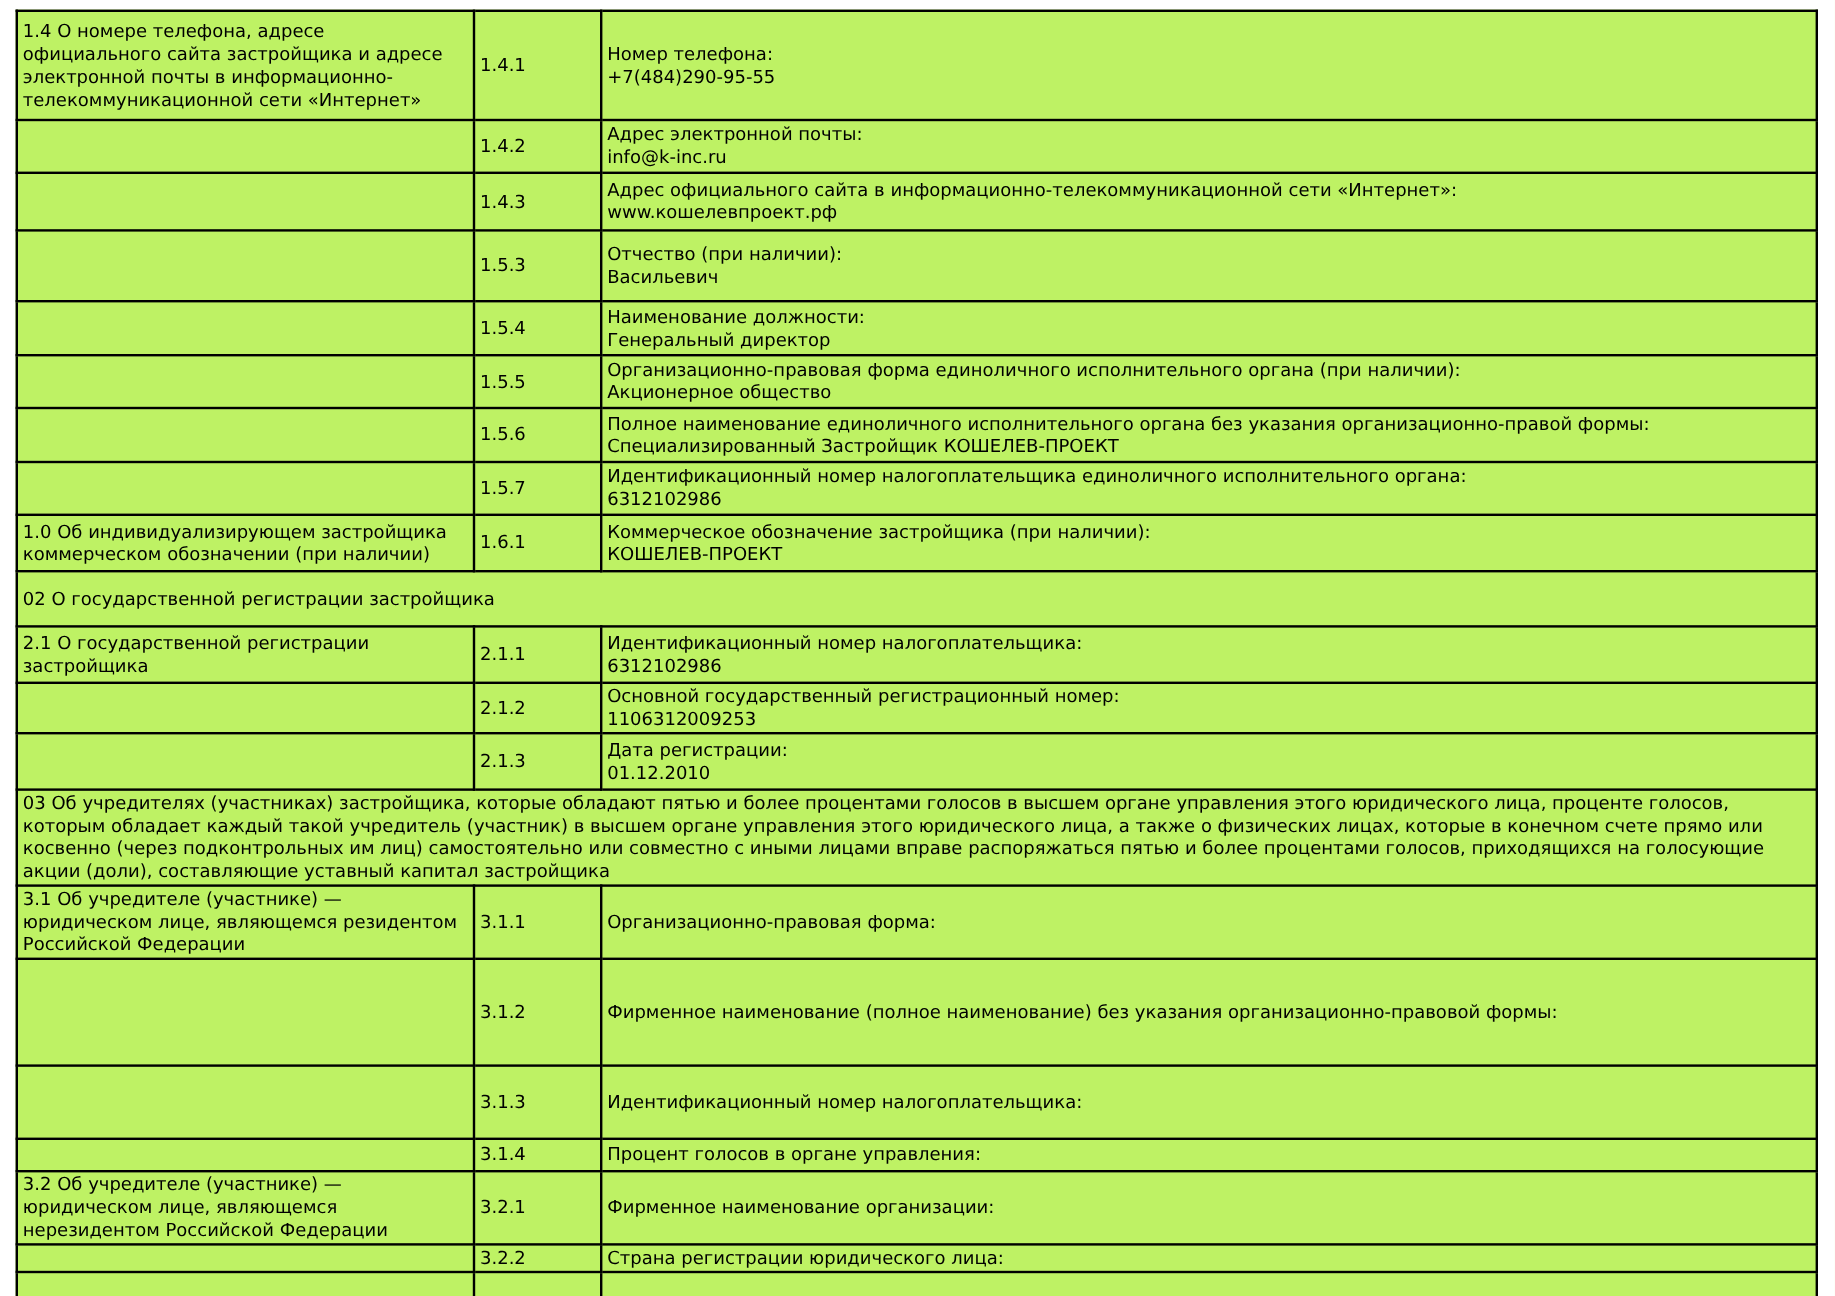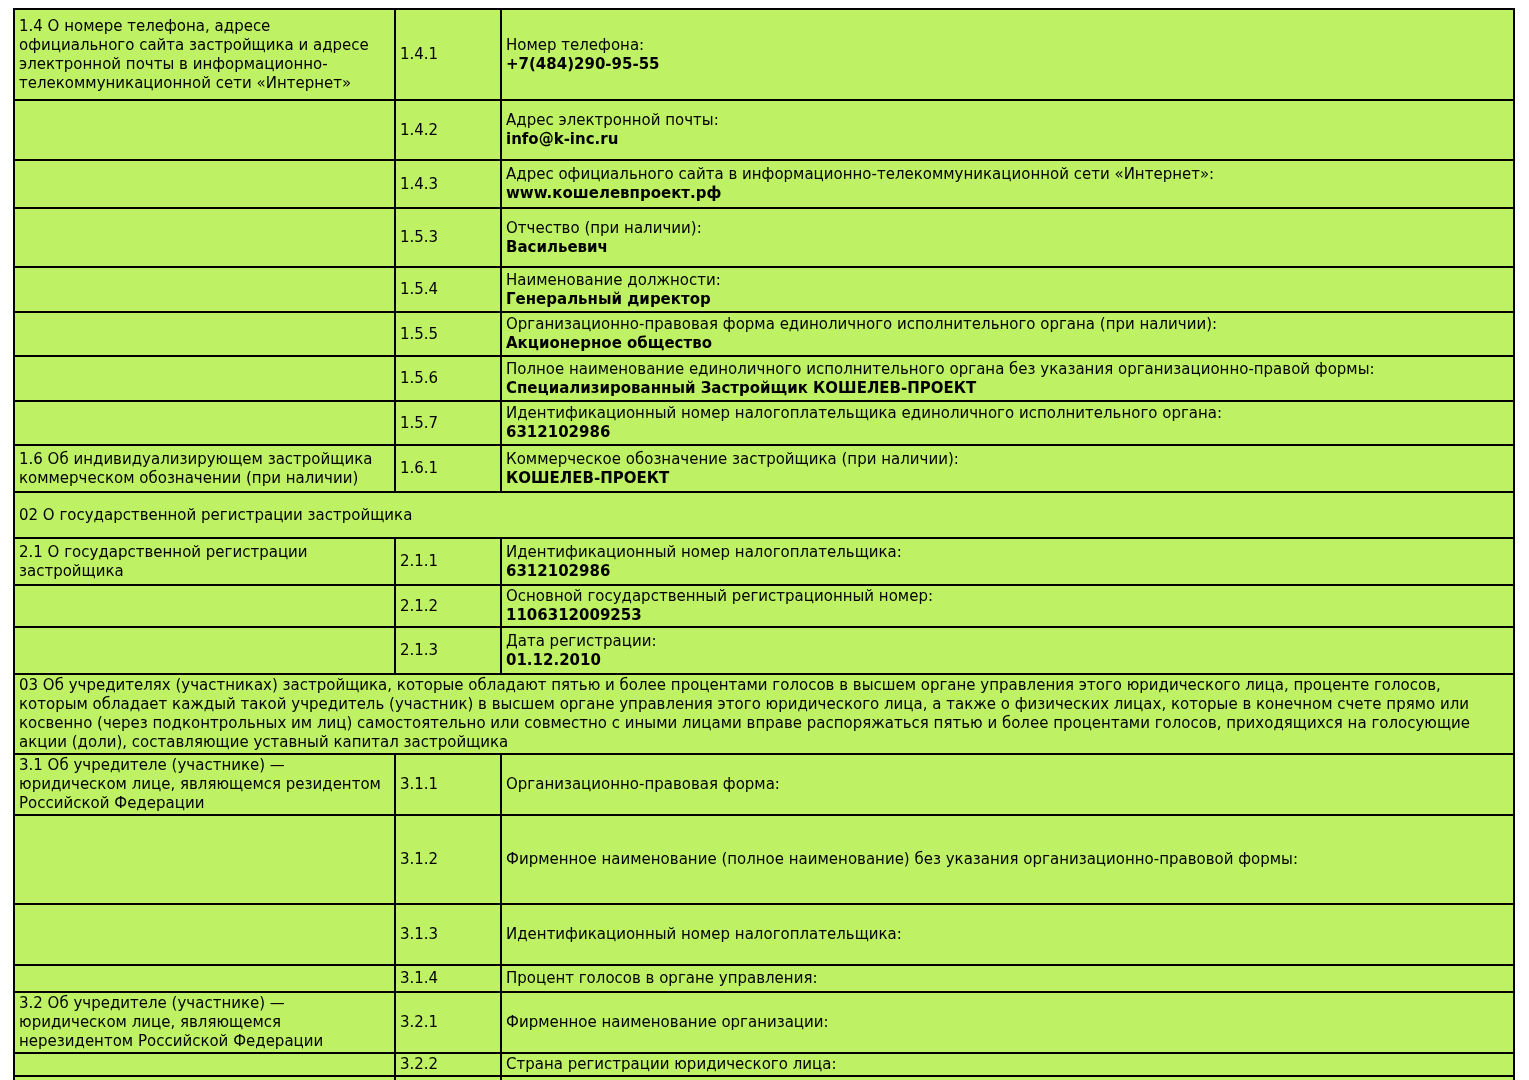--- a/index.html
+++ b/index.html
@@ -23,24 +23,24 @@
     font-size:15px;line-height:19px;
     vertical-align:middle;
     overflow:hidden;
     word-wrap:break-word;
   }
   td.c-section{width:371px;}
   td.c-num{width:96px;}
   td.c-content{}
   td.band{}
   .label{font-weight:400;}
-  .value{font-weight:700;}
+  .value{font-weight:400;}
   
   table.decl tr:nth-child(1){height:91px}
-  table.decl tr:nth-child(2){height:60px}
+  table.decl tr:nth-child(2){height:44px}
   table.decl tr:nth-child(3){height:48px}
   table.decl tr:nth-child(4){height:59px}
   table.decl tr:nth-child(5){height:45px}
   table.decl tr:nth-child(6){height:44px}
   table.decl tr:nth-child(7){height:45px}
   table.decl tr:nth-child(8){height:44px}
   table.decl tr:nth-child(9){height:47px}
   table.decl tr:nth-child(10){height:46px}
   table.decl tr:nth-child(11){height:47px}
   table.decl tr:nth-child(12){height:23px}
@@ -120,21 +120,21 @@
         </tr>
         <tr>
           <td class="c-section"></td>
           <td class="c-num">1.5.7</td>
           <td class="c-content">
             <div class="label">Идентификационный номер налогоплательщика единоличного исполнительного органа:</div>
             <div class="value">6312102986</div>
           </td>
         </tr>
         <tr>
-          <td class="c-section">1.6 Об индивидуализирующем застройщика коммерческом обозначении (при наличии)</td>
+          <td class="c-section">1.0 Об индивидуализирующем застройщика коммерческом обозначении (при наличии)</td>
           <td class="c-num">1.6.1</td>
           <td class="c-content">
             <div class="label">Коммерческое обозначение застройщика (при наличии):</div>
             <div class="value">КОШЕЛЕВ-ПРОЕКТ</div>
           </td>
         </tr>
         <tr>
           <td colspan="3" class="band">02 О государственной регистрации застройщика</td>
         </tr>
         <tr>

